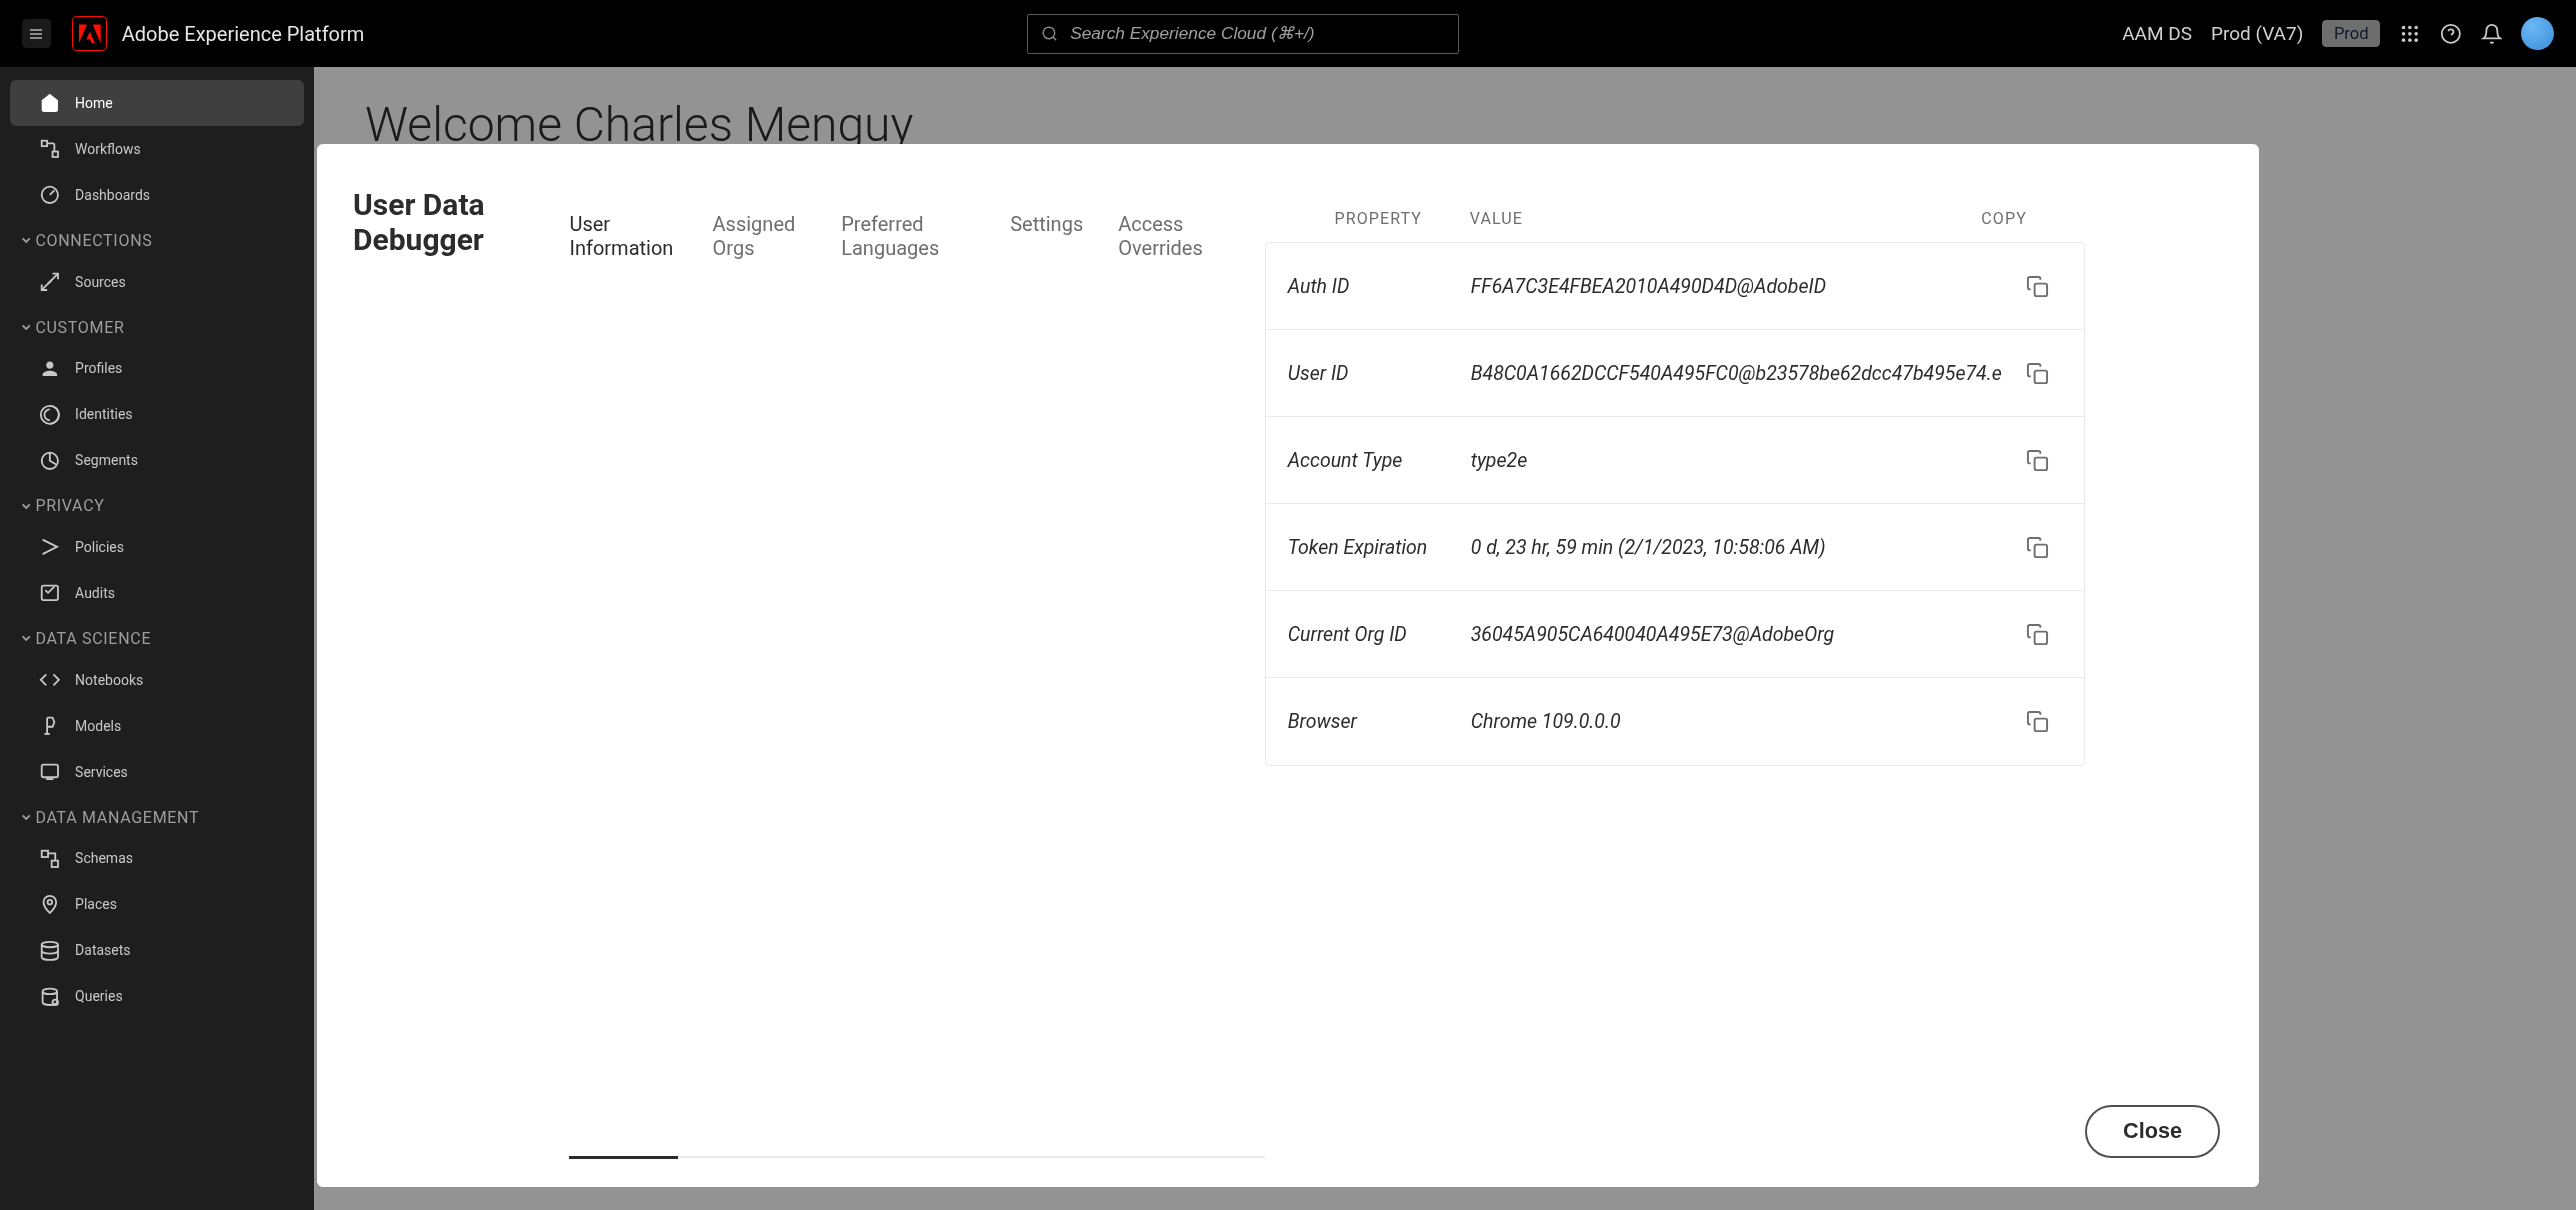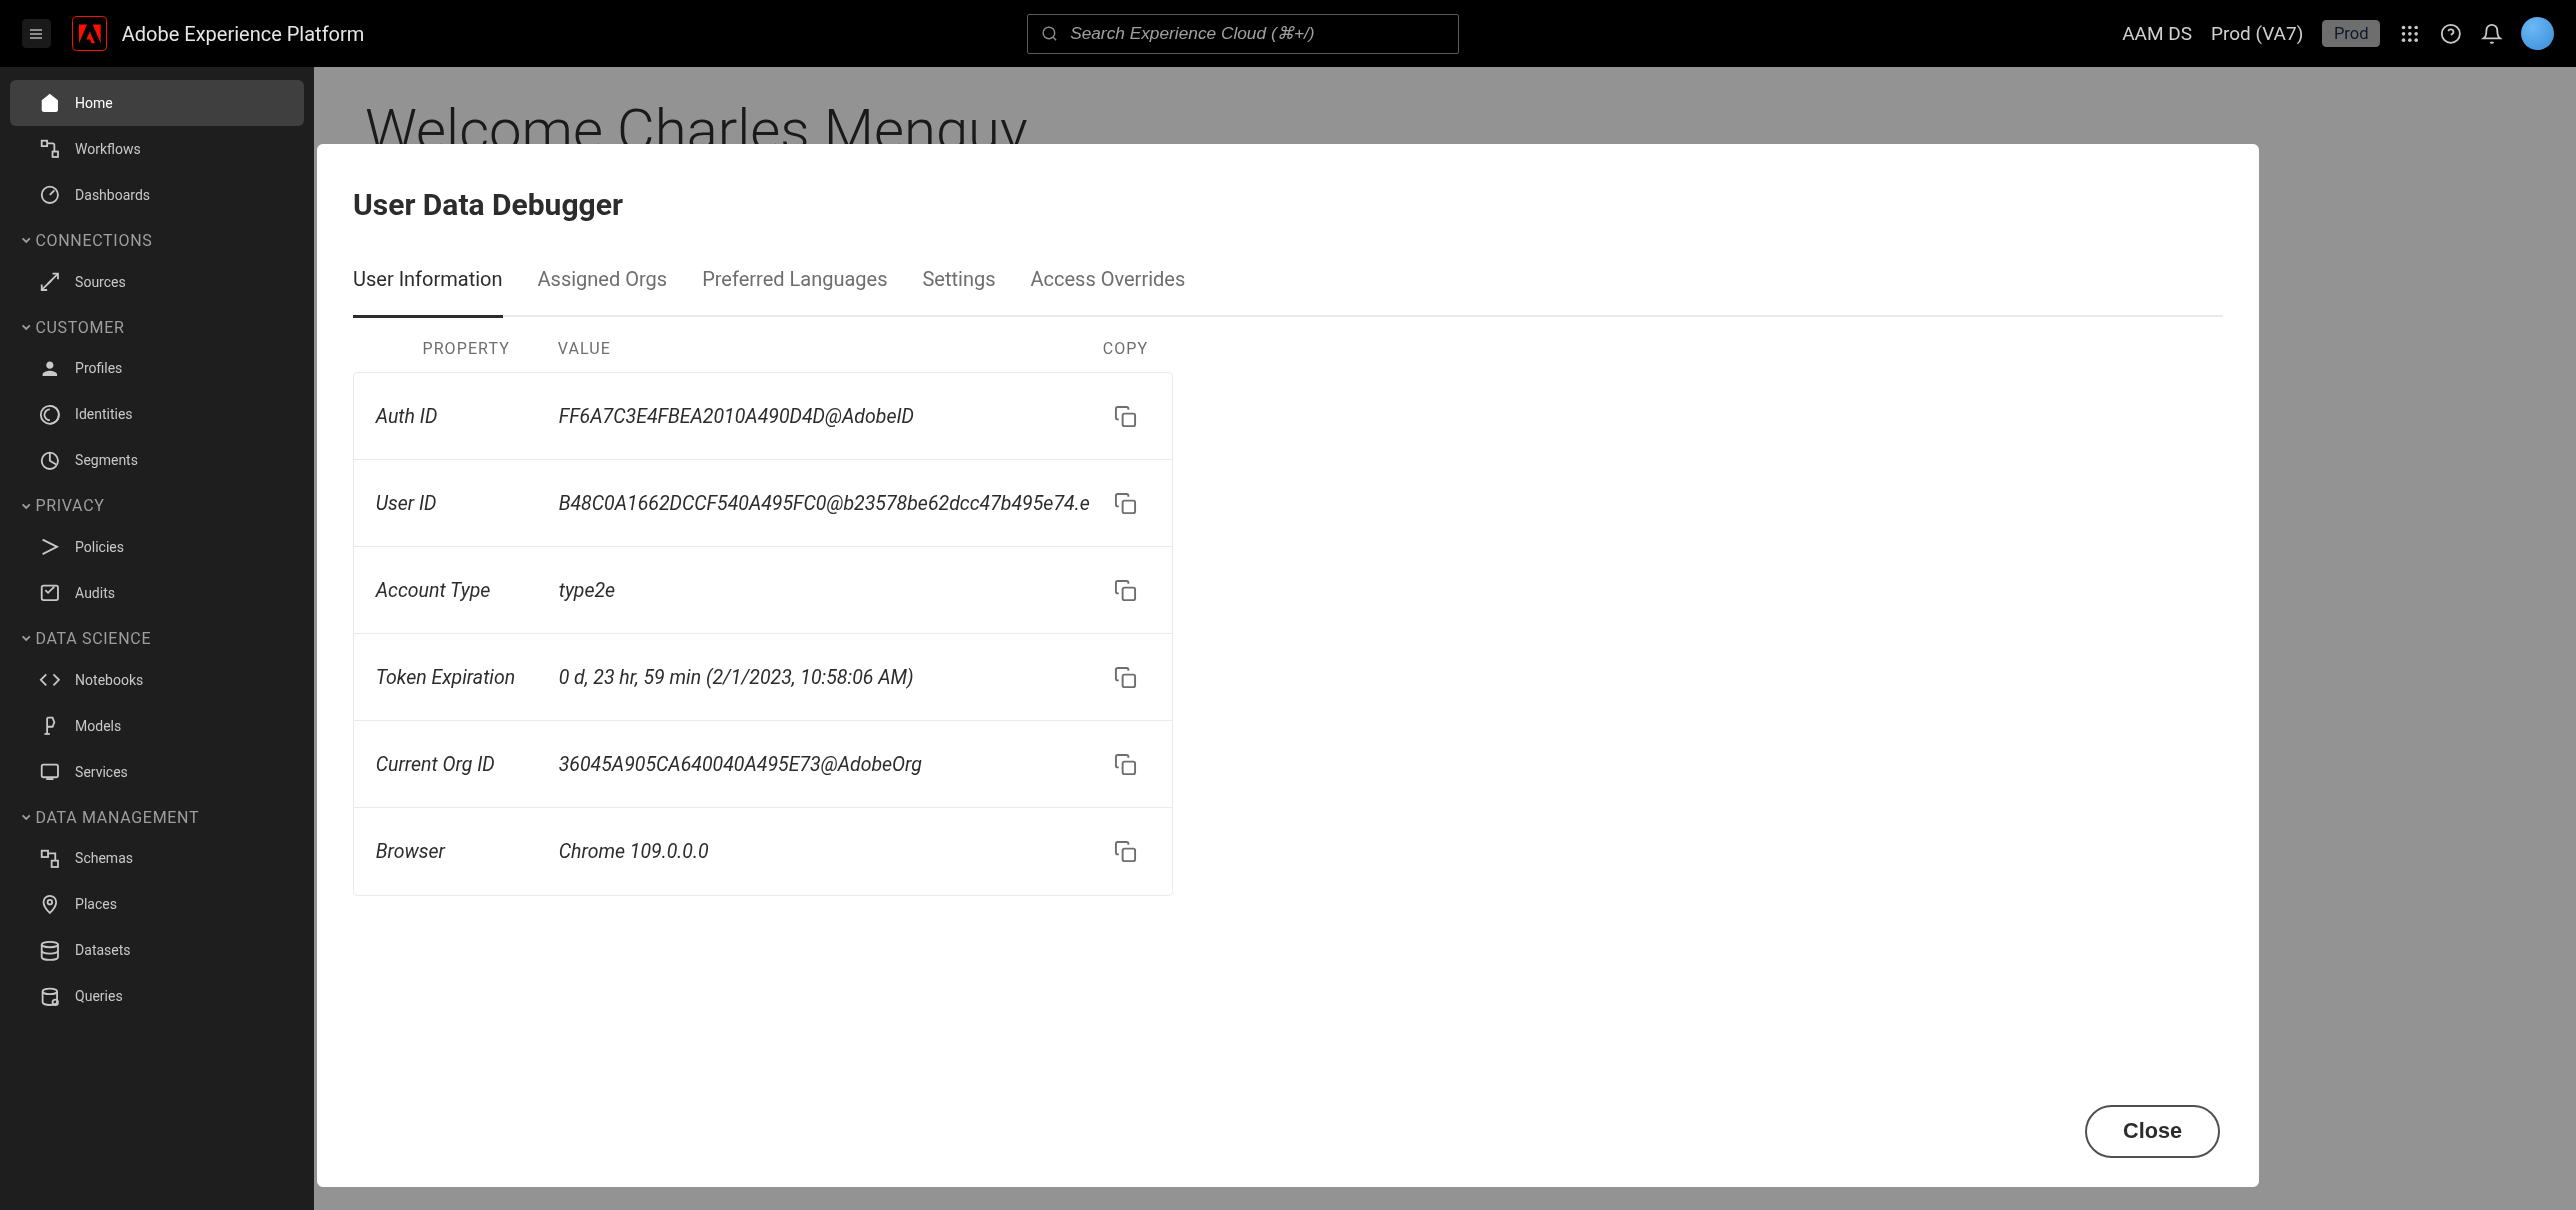--- a/index.html
+++ b/index.html
@@ -137,21 +137,21 @@
 .main {
   position: absolute;
   top: 67px;
   left: 314px;
   right: 0;
   bottom: 0;
   background: #f5f5f5;
   padding: 29px 51px;
 }
 .welcome {
-  font-size: 58px;
+  font-size: 48px;
   font-weight: 300;
   color: #2c2c2c;
 }
 
 
 .overlay {
   position: absolute;
   top: 67px;
   left: 314px;
   right: 0;
@@ -162,21 +162,20 @@
   position: absolute;
   top: 144px;
   left: 50%;
   transform: translateX(-50%);
   width: 1942px;
   height: 1043px;
   background: #fff;
   border-radius: 5.8px;
   padding: 43px 36px 29px 36px;
   display: flex;
-  flex-direction: column;
 }
 .modal-title {
   font-size: 30px;
   font-weight: 700;
   color: #2c2c2c;
   margin-bottom: 20px;
 }
 .tabs {
   display: flex;
   border-bottom: 2.9px solid #eaeaea;

